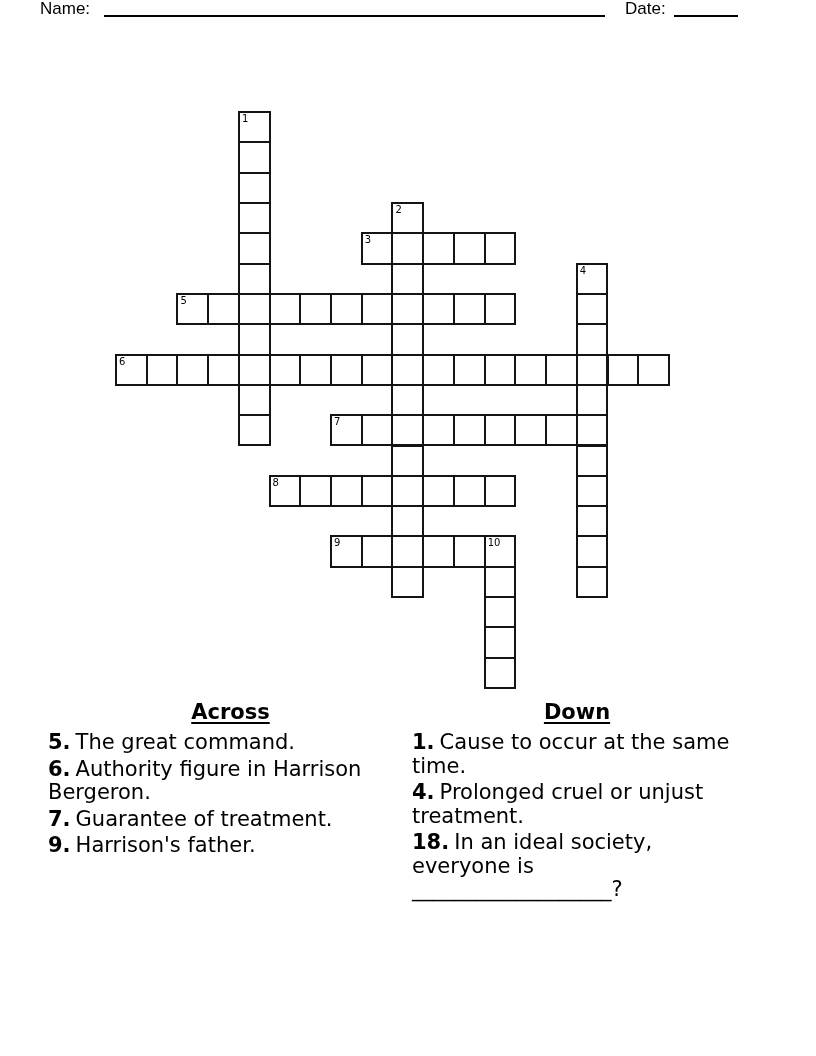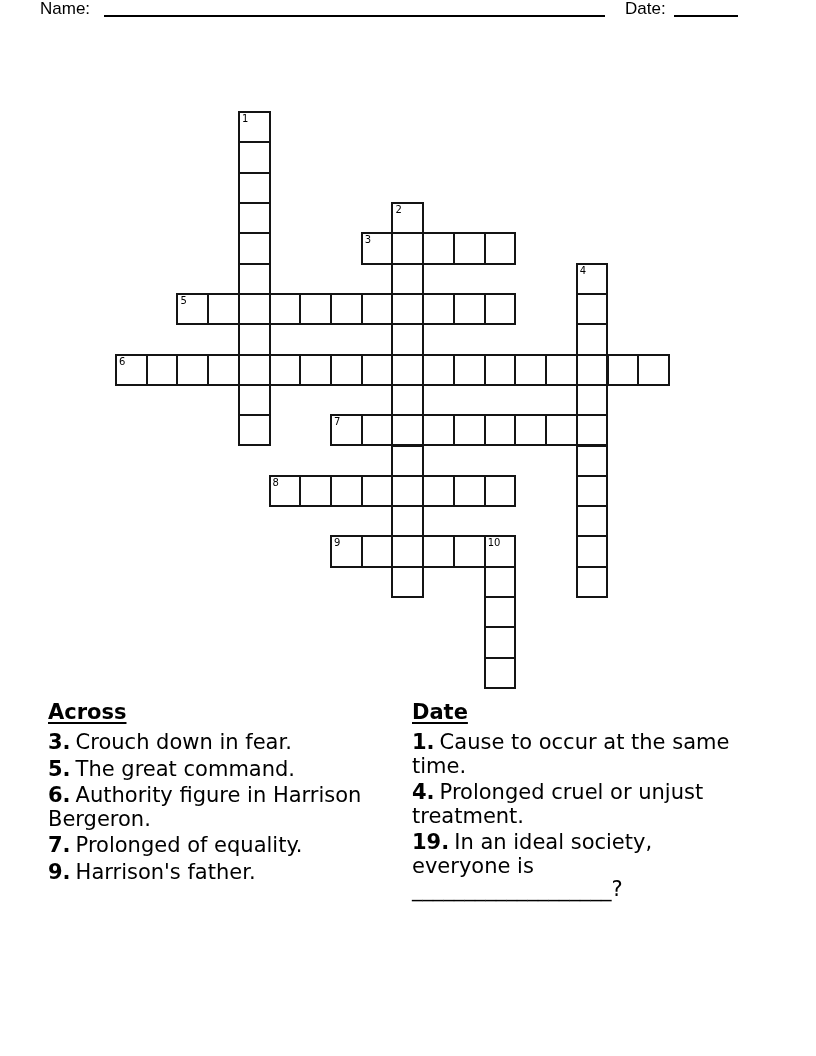--- a/index.html
+++ b/index.html
@@ -30,21 +30,21 @@
     position:absolute;top:0px;left:2px;
     font-family:"DejaVu Sans",sans-serif;font-size:10px;line-height:11px;color:#000;
   }
   
   .clues{position:absolute;top:700px;left:0;width:816px;font-family:"DejaVu Sans",sans-serif;}
   .clue-col{position:absolute;top:0;}
   .clue-col.across{left:48px;width:365px;}
   .clue-col.down{left:412px;width:330px;}
   .clue-head{
     font-size:21px;font-weight:bold;line-height:24px;margin:0 0 7px 0;
-    text-decoration:underline;text-decoration-thickness:2px;text-underline-offset:3px;
+    text-decoration:underline;text-decoration-thickness:2px;text-underline-offset:3px;text-align:center;
   }
   .clue{font-size:21px;line-height:23.5px;margin:0 0 3px 0;}
   .cnum{font-weight:bold;margin-right:5px;}
 </style>
 </head>
 <body>
 
 <div class="page">
 
   <div>
@@ -161,28 +161,27 @@
       <div class="cell" style="left: 368.64px; top: 454.8px;"></div>
       <div class="cell" style="left: 368.64px; top: 485.12px;"></div>
       <div class="cell" style="left: 368.64px; top: 515.44px;"></div>
       <div class="cell" style="left: 368.64px; top: 545.76px;"></div>
     </div>
 
   <div class="clues">
 
     <div class="clue-col across">
       <div class="clue-head">Across</div>
-      <div class="clue"><span class="cnum">3.</span><span class="ctext">Crouch down in fear.</span></div>
       <div class="clue"><span class="cnum">5.</span><span class="ctext">The great command.</span></div>
       <div class="clue"><span class="cnum">6.</span><span class="ctext">Authority figure in Harrison Bergeron.</span></div>
-      <div class="clue"><span class="cnum">7.</span><span class="ctext">Prolonged of equality.</span></div>
+      <div class="clue"><span class="cnum">7.</span><span class="ctext">Guarantee of treatment.</span></div>
       <div class="clue"><span class="cnum">9.</span><span class="ctext">Harrison's father.</span></div>
     </div>
 
     <div class="clue-col down">
-      <div class="clue-head">Date</div>
+      <div class="clue-head">Down</div>
       <div class="clue"><span class="cnum">1.</span><span class="ctext">Cause to occur at the same time.</span></div>
       <div class="clue"><span class="cnum">4.</span><span class="ctext">Prolonged cruel or unjust treatment.</span></div>
-      <div class="clue"><span class="cnum">19.</span><span class="ctext">In an ideal society, everyone is ___________________?</span></div>
+      <div class="clue"><span class="cnum">18.</span><span class="ctext">In an ideal society, everyone is ___________________?</span></div>
     </div>
 
   </div>
 </div>
 
 </body></html>

